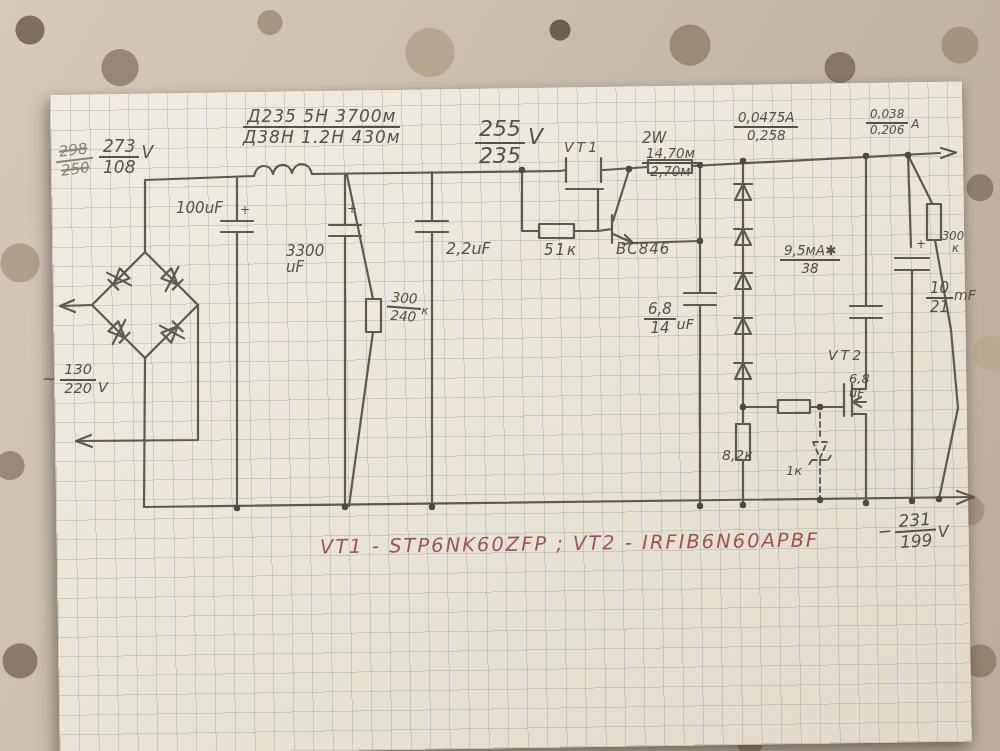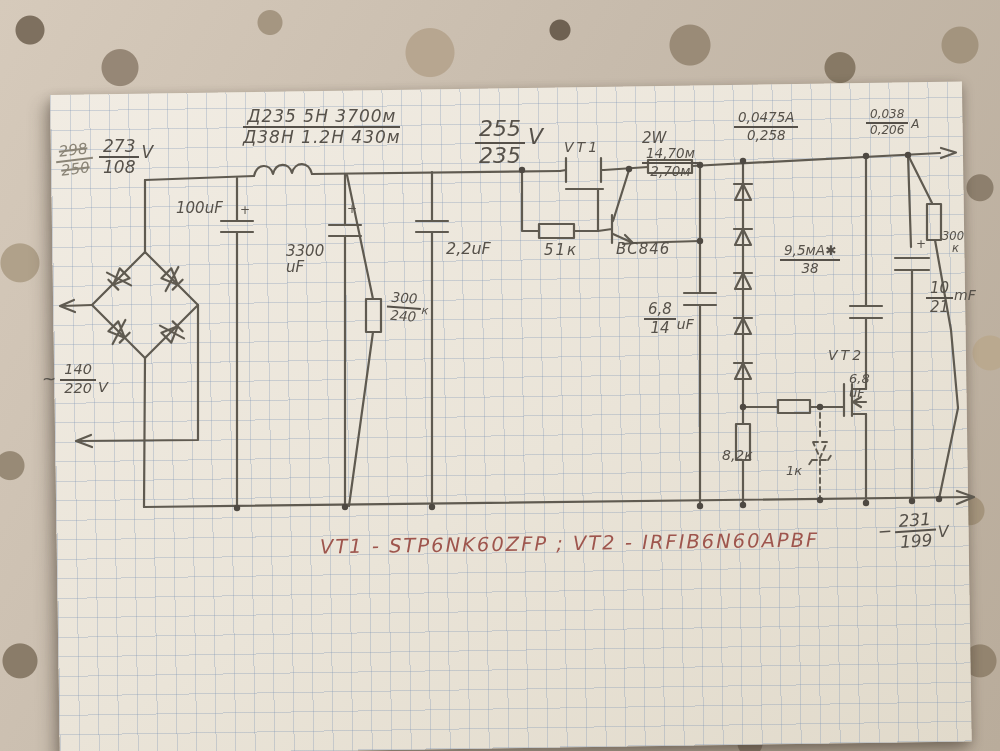--- a/index.html
+++ b/index.html
@@ -319,19 +319,19 @@
   <span class="frac">
     <span class="num">231</span>
     <span>199</span>
   </span>
   <span style="margin:14px 0 0 2px;font-size:16px;">V</span>
 </div>
 
 <div class="hw row" style="left:42px;top:362px;font-size:14.5px;">
   <span style="margin:8px 4px 0 0;font-size:17px;">~</span>
   <span class="frac">
-    <span class="num">140</span>
+    <span class="num">130</span>
     <span>220</span>
   </span>
   <span style="margin:18px 0 0 2px;">V</span>
 </div>
 
 <div class="hw caption" style="left:320px;top:533px;font-size:19.5px;transform:rotate(-0.8deg);">VT1 - STP6NK60ZFP ; VT2 - IRFIB6N60APBF</div>
 
 </body></html>

